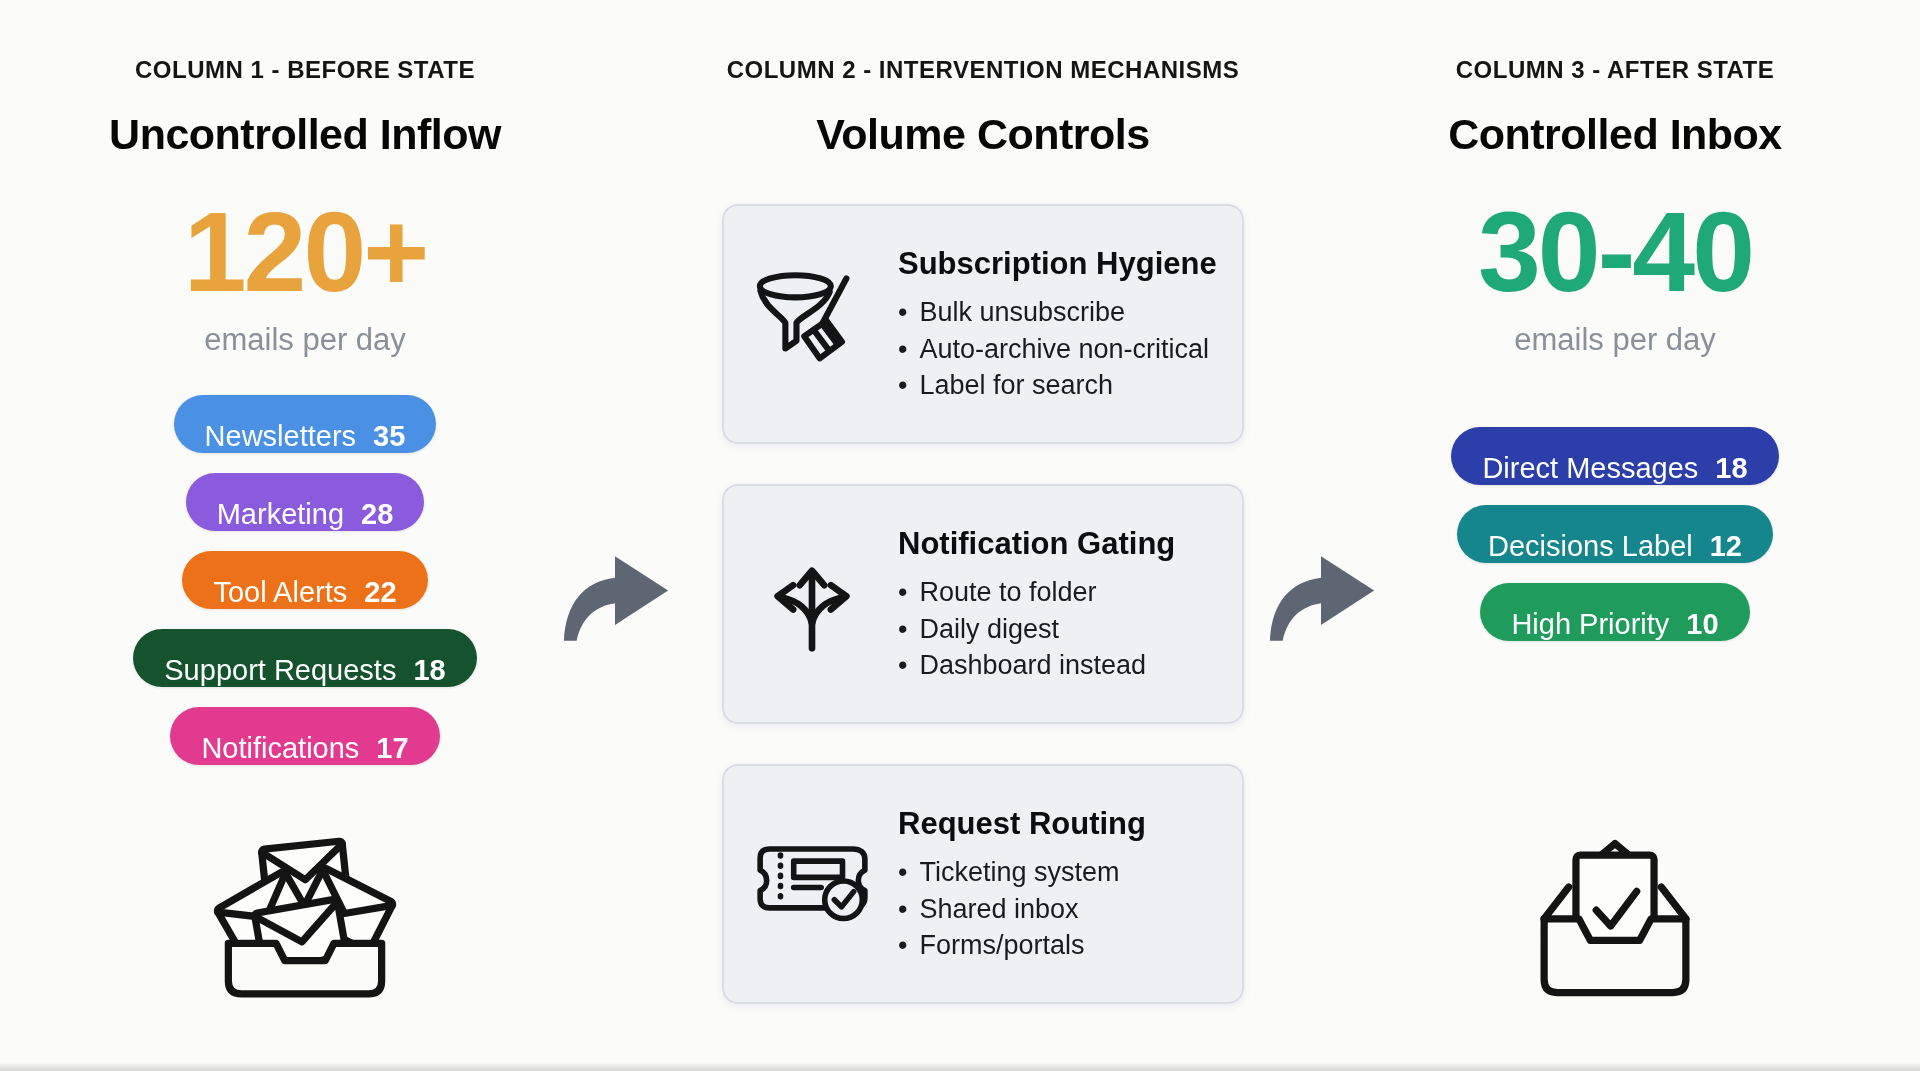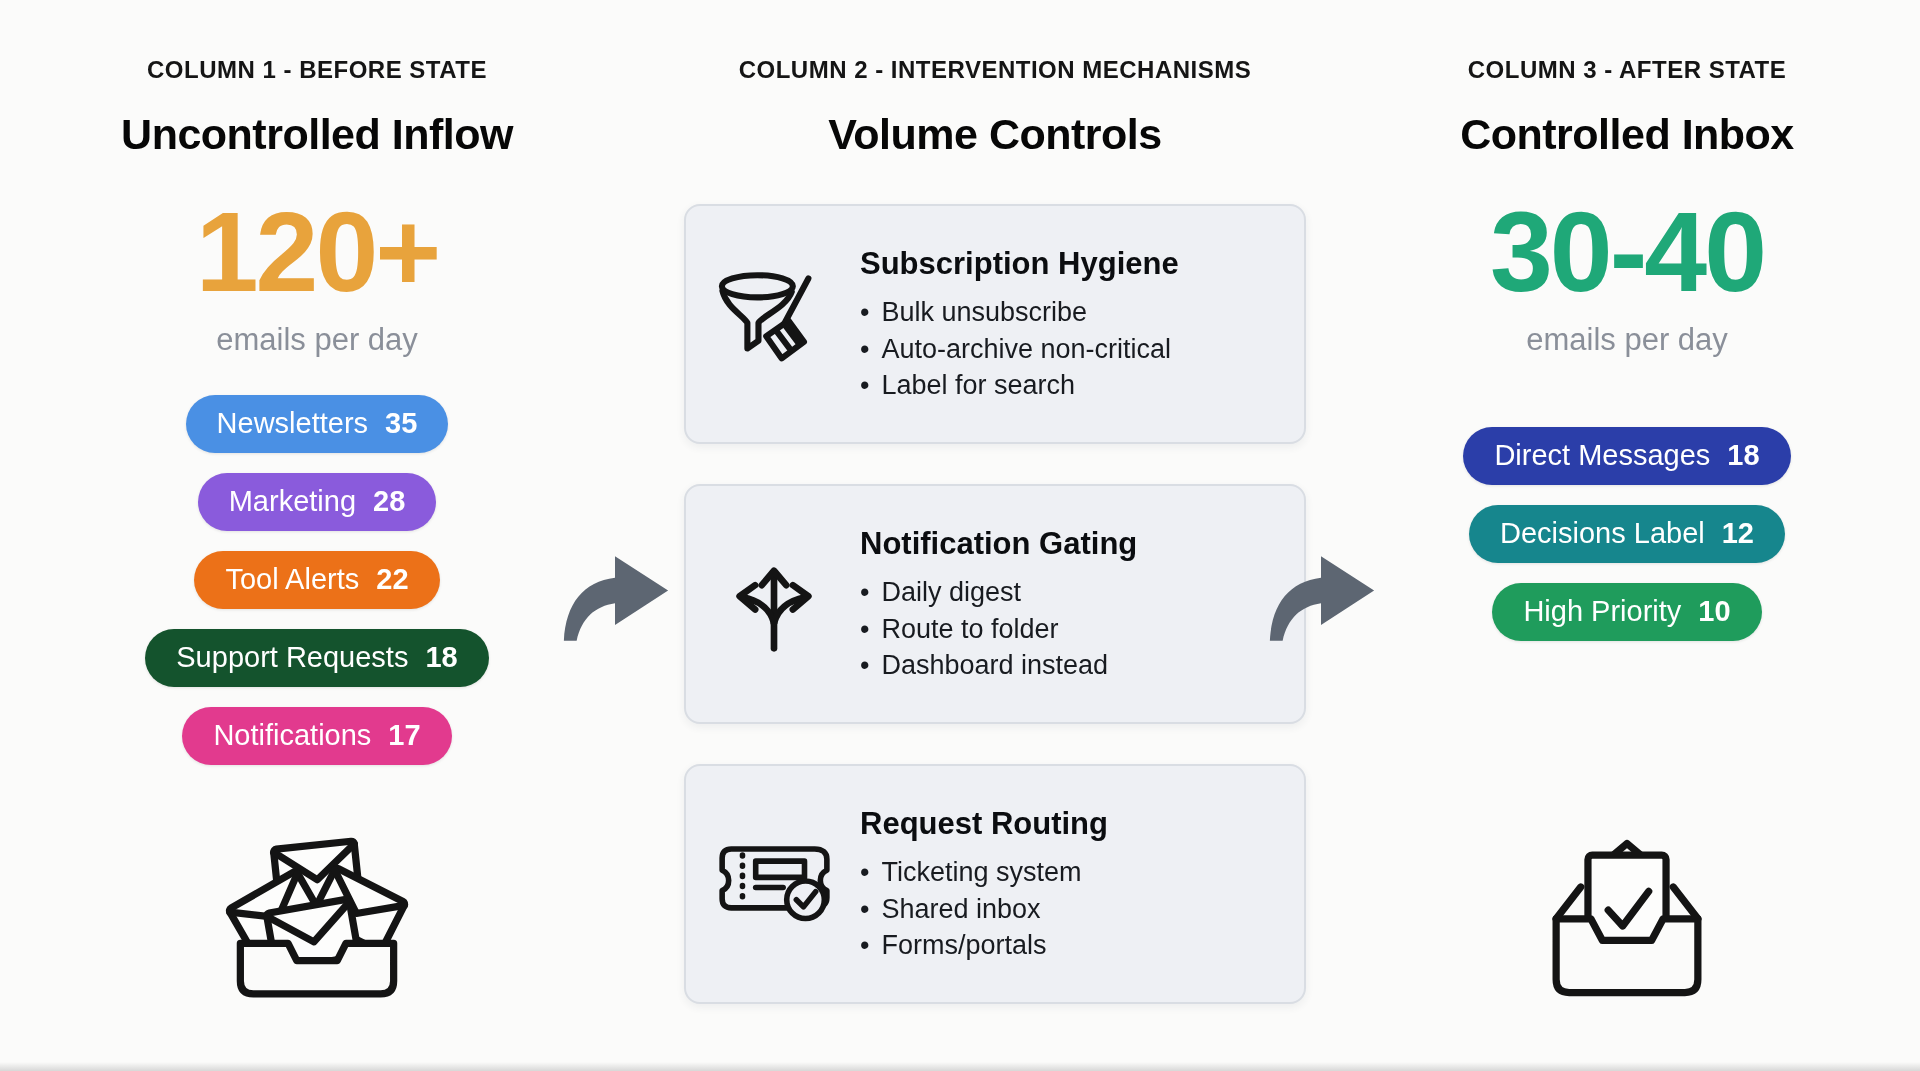--- a/index.html
+++ b/index.html
@@ -2,21 +2,21 @@
 <html><head>
 <meta charset="utf-8">
 <style>
   html,body{margin:0;padding:0;background:#e8e8e8;}
   .canvas{
     position:relative; width:1920px; height:1071px; overflow:hidden;
     background:#fbfbfa;
     font-family:"Liberation Sans", sans-serif;
     color:#111;
   }
-  .col{position:absolute; top:40px; display:flex; flex-direction:column; align-items:center;margin-left:12px;}
+  .col{position:absolute; top:40px; display:flex; flex-direction:column; align-items:center;}
   .col-before{left:0; width:610px;}
   .col-mid{left:678px; width:610px;}
   .col-after{left:1310px; width:610px;}
 
   .kicker{
     font-size:24px; font-weight:700; letter-spacing:.5px; color:#151515;
     margin-top:16px; line-height:1.2; white-space:nowrap;
   }
   .col-title{
     font-size:43px; font-weight:700; color:#070707; margin-top:24px; line-height:1.2;
@@ -24,33 +24,33 @@
   }
   .metric-value{
     font-size:113px; font-weight:700; line-height:1; margin-top:36px; letter-spacing:-3px;
   }
   .metric-label{ font-size:31px; color:#8a8f99; margin-top:12px; line-height:1.2;}
 
   .pill-list{display:flex; flex-direction:column; align-items:center; gap:20px; margin-top:36px;}
   .pill-list-after{margin-top:68px;}
   .pill{
     height:58px; border-radius:29px; padding:0 31px;
-    display:flex; align-items:center; color:#fff; font-size:29px; white-space:nowrap;
+    display:flex; align-items:flex-end; color:#fff; font-size:29px; white-space:nowrap;
     box-shadow:0 1px 3px rgba(0,0,0,.10);
   }
   .pill-label{font-weight:400;}
   .pill-count{font-weight:700; margin-left:17px;}
 
   .big-icon{margin-top:54px; width:200px; height:188px;}
   .big-icon-after{margin-top:178px; width:200px; height:188px;}
   .big-icon svg, .big-icon-after svg{width:100%; height:100%;}
 
   .cards{display:flex; flex-direction:column; margin-top:44px; gap:40px;}
   .card{
-    box-sizing:border-box; width:622px; height:240px;
+    box-sizing:border-box; width:522px; height:240px;
     background:#eef0f4; border:2px solid #d9dde3; border-radius:16px;
     box-shadow:0 3px 8px rgba(40,50,70,.07);
     display:flex; align-items:center; padding:0 26px 0 24px; gap:22px;
   }
   .card-icon{flex:none; width:128px; height:170px; display:flex; align-items:center; justify-content:center;}
   .card-icon svg{width:122px; height:122px;}
   .card-body{display:flex; flex-direction:column;}
   .card-title{font-size:31px; font-weight:700; color:#0b0d10; line-height:1.2; margin-bottom:12px; white-space:nowrap;}
   .card-bullets{list-style:none; margin:0; padding:0;}
   .card-bullets li{
@@ -168,24 +168,24 @@
             <path d="M55 72 C51 58 41 52 27 49"></path>
             <path d="M38 60 L24 48 L38 38"></path>
             <path d="M55 72 C59 58 69 52 83 49"></path>
             <path d="M72 60 L86 48 L72 38"></path>
           </svg>
         </div>
         <div class="card-body">
           <div class="card-title">Notification Gating</div>
           <ul class="card-bullets">
             <li>
+                <span>Route to folder</span>
+              </li>
+            <li>
                 <span>Daily digest</span>
-              </li>
-            <li>
-                <span>Route to folder</span>
               </li>
             <li>
                 <span>Dashboard instead</span>
               </li>
           </ul>
         </div>
       </div>
 
       <div class="card">
         <div class="card-icon">

